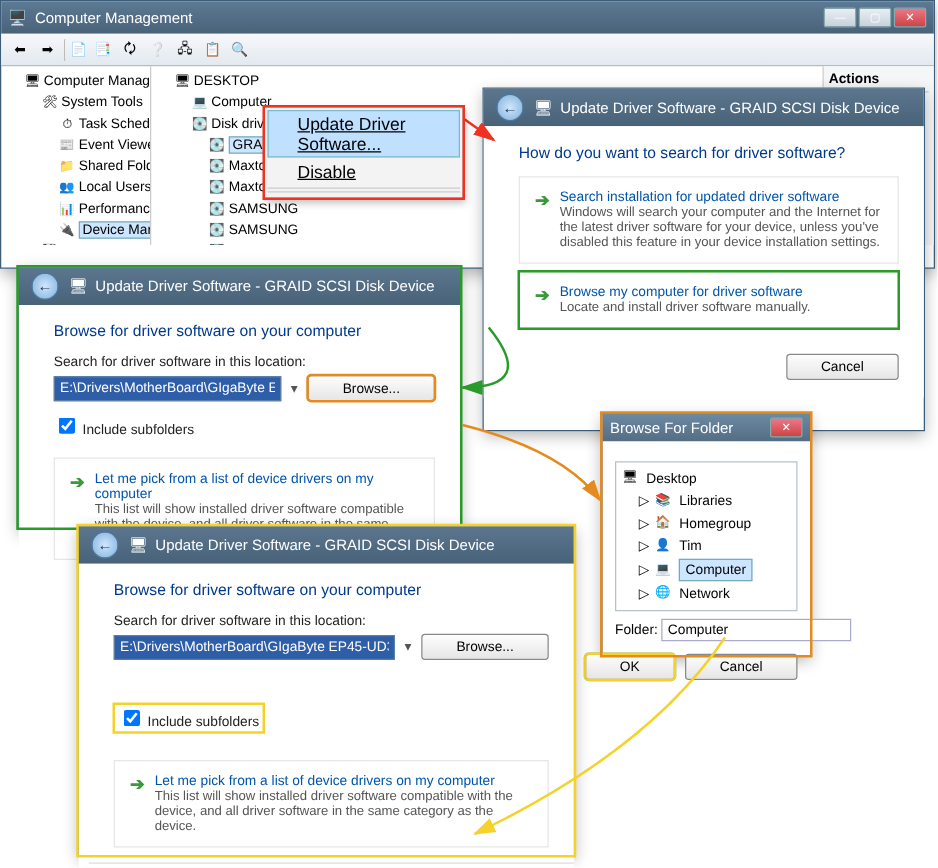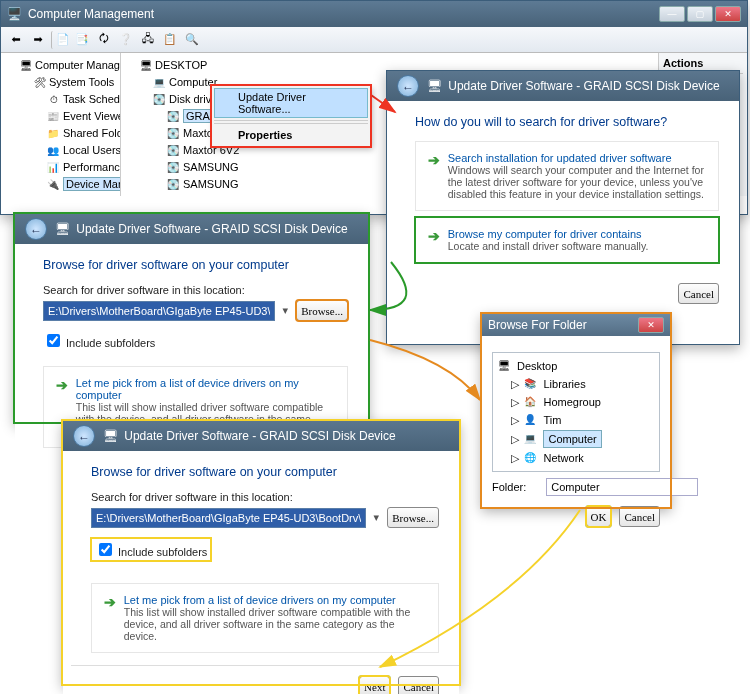--- a/index.html
+++ b/index.html
@@ -78,21 +78,22 @@
     position: absolute;
     background:#f3f3f3;
     border:1px solid #9aa;
     box-shadow: 2px 3px 6px rgba(0,0,0,.25);
     width: 160px;
     padding: 2px;
     z-index: 50;
   }
   .context-menu div {
     padding: 3px 10px 3px 24px;
-    font-size: 11px;
+    font-size: 14px;
+    text-decoration: underline;
   }
   .context-menu .sep { border-top:1px solid #ccc; margin:2px 0; padding:0; }
   .context-menu .hl { background:#c0e0ff; border:1px solid #7bc; padding:2px 9px 2px 23px; }
 
   .wizard-head {
     background: linear-gradient(#5b768e,#486278);
     color:#fff;
     height: 30px;
     display:flex; align-items:center;
     padding: 0 10px;
@@ -119,36 +120,36 @@
     border:1px solid #e6e6e6;
     padding:10px 12px;
     margin:6px 0;
     display:flex;
     gap:8px;
   }
   .opt-arrow { color:#3a9a3a; font-weight:bold; font-size:14px; }
   .opt-title { color:#0055aa; }
   .opt-sub { color:#555; font-size:10.5px; }
 
-  label.small { font-size:11px; color:#222; }
+  label.small { font-size:11px; color:#222;margin-top:25px; }
   .input-row { display:flex; gap:8px; align-items:center; margin:4px 0 10px; }
   .path-input {
     flex:1;
     background:#2f5ea8; color:#fff;
     border:1px solid #5a7ea8; height:20px;
     padding:0 4px;
     font-size:11px;
   }
   .btn {
     background: linear-gradient(#fdfdfd,#e6e6e6);
     border:1px solid #888;
     border-radius: 3px;
-    height:21px; padding:0 4px;
+    height:21px; padding:0 27px;
     font-size:11px;
-    display:inline-flex;align-items:center;justify-content:center;font-family:Liberation Serif, serif;
+    display:inline-flex;align-items:center;justify-content:center;
   }
   .btn.default { box-shadow: 0 0 0 1px #7ab9e8; }
 
   .highlight-red   { outline: 2px solid #e32; outline-offset:-1px; }
   .highlight-green { outline: 2px solid #2a9a2a; outline-offset:-1px; }
   .highlight-orange{ outline: 2px solid #e58a1f; outline-offset:-1px; }
   .highlight-yellow{ outline: 2px solid #f5d22a; outline-offset:-1px; }
 
   .arrow-svg { position:absolute; pointer-events:none; }
 
@@ -232,44 +233,44 @@
       </ul>
     </div>
     <div class="col-right">
       <div style="font-weight:bold;border-bottom:1px solid #ccc;padding-bottom:4px">Actions</div>
     </div>
   </div>
 </div>
 
 <div class="context-menu highlight-red" style="left:211px;top:85px">
   <div class="hl">Update Driver Software...</div>
+  <div>Disable</div>
   <div class="sep"></div>
   <div class="sep"></div>
-  <div style="font-weight:bold">Properties</div>
 </div>
 
 <div class="window" style="left:386px;top:70px;width:354px;height:275px;">
   <div class="wizard-head">
     <div class="back-arrow">←</div>
     <span style="margin-right:6px">🖥</span>
     <span>Update Driver Software - GRAID  SCSI Disk Device</span>
   </div>
   <div class="wizard-body">
-    <div class="heading-blue">How do you will to search for driver software?</div>
+    <div class="heading-blue">How do you want to search for driver software?</div>
     <div class="option-box">
       <span class="opt-arrow">➔</span>
       <div>
         <div class="opt-title">Search installation for updated driver software</div>
         <div class="opt-sub">Windows will search your computer and the Internet for the latest driver software for your device, unless you've disabled this feature in your device installation settings.</div>
       </div>
     </div>
     <div class="option-box highlight-green">
       <span class="opt-arrow">➔</span>
       <div>
-        <div class="opt-title">Browse my computer for driver contains</div>
+        <div class="opt-title">Browse my computer for driver software</div>
         <div class="opt-sub">Locate and install driver software manually.</div>
       </div>
     </div>
     <div class="row-buttons" style="margin-top:20px">
       <div class="btn">Cancel</div>
     </div>
   </div>
 </div>
 
 <div class="window highlight-green" style="left:14px;top:213px;width:355px;height:210px;">
@@ -293,40 +294,40 @@
     <div class="option-box" style="margin-top:16px">
       <span class="opt-arrow">➔</span>
       <div>
         <div class="opt-title">Let me pick from a list of device drivers on my computer</div>
         <div class="opt-sub">This list will show installed driver software compatible with the device, and all driver software in the same category as the device.</div>
       </div>
     </div>
   </div>
 </div>
 
-<div class="window highlight-orange" style="left:481px;top:313px;width:190px;height:195px;">
+<div class="window highlight-orange" style="left:481px;top:330px;width:168px;height:195px;">
   <div class="titlebar" style="background:linear-gradient(#6d8aa3,#536d84);height:22px">
     <span>Browse For Folder</span>
     <div class="winbtns">
         <div class="winbtn close">✕</div>
       </div>
   </div>
   <div class="folder-dlg-body">
     <div class="folder-tree tree">
       <div class="folder-row">
           <span class="tree-icon">🖥</span>
           <span>Desktop</span>
         </div>
       <div class="folder-row" style="padding-left:14px">▷<span class="tree-icon">📚</span><span>Libraries</span></div>
       <div class="folder-row" style="padding-left:14px">▷<span class="tree-icon">🏠</span><span>Homegroup</span></div>
       <div class="folder-row" style="padding-left:14px">▷<span class="tree-icon">👤</span><span>Tim</span></div>
       <div class="folder-row" style="padding-left:14px">▷<span class="tree-icon">💻</span><span class="fsel">Computer</span></div>
       <div class="folder-row" style="padding-left:14px">▷<span class="tree-icon">🌐</span><span>Network</span></div>
     </div>
-    <div style="display:flex;align-items:center;gap:20px">
+    <div style="display:flex;align-items:center;gap:3px">
       <span>Folder:</span>
       <input style="flex: 1 1 0%; height: 18px; border: 1px solid rgb(170, 170, 204); font-size: 11px; padding: 0px 4px;" value="Computer">
     </div>
     <div class="row-buttons">
       <div class="btn default highlight-yellow">OK</div>
       <div class="btn">Cancel</div>
     </div>
   </div>
 </div>
 

